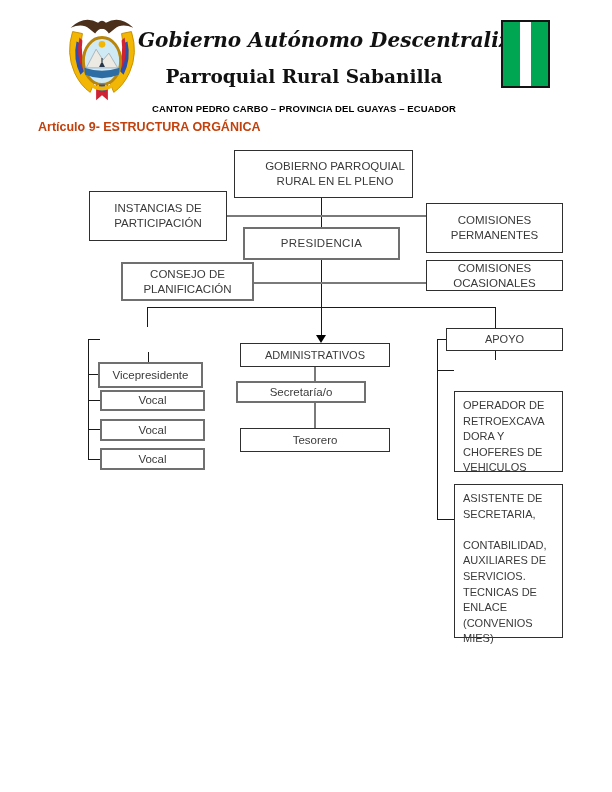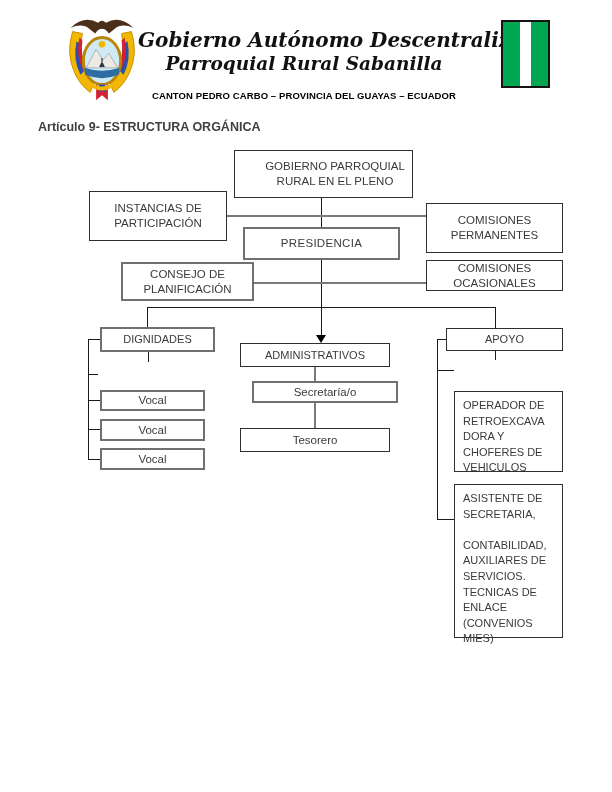--- a/index.html
+++ b/index.html
@@ -7,28 +7,28 @@
     width:612px;height:792px;background:#ffffff;
     font-family:"Liberation Sans","DejaVu Sans",sans-serif;
     position:relative;overflow:hidden;
   }
   .page{position:absolute;inset:0;}
 
   
   .arms{position:absolute;left:62px;top:12px;width:80px;height:98px;}
   .titleblock{position:absolute;left:138px;top:28px;width:332px;text-align:center;color:#111;}
   .title1{font-family:"DejaVu Serif","Liberation Serif",serif;font-style:italic;font-weight:600;font-size:20px;white-space:nowrap;}
-  .title2{font-family:"DejaVu Serif","Liberation Serif",serif;font-style:italic;font-weight:600;font-size:18.5px;margin-top:1px;white-space:nowrap;}
+  .title2{font-family:"DejaVu Serif","Liberation Serif",serif;font-weight:600;font-size:18.5px;margin-top:14px;white-space:nowrap;}
   .subtitle{font-size:9.5px;font-weight:bold;letter-spacing:.1px;margin-top:16px;white-space:nowrap;color:#000;}
   .flag{position:absolute;left:501px;top:20px;width:45px;height:64px;border:2px solid #141414;display:flex;}
   .flag .s1,.flag .s3{flex:3.4;}
   .flag .s2{flex:2.4;}
 
   
-  .article{position:absolute;left:38px;top:120px;font-size:12.5px;font-weight:bold;color:#404040;}
+  .article{position:absolute;left:38px;top:120px;font-size:12.5px;font-weight:bold;color:#c2410c;}
 
   
   .box{
     position:absolute;background:#fff;border:1px solid #2f2f2f;
     display:flex;align-items:center;justify-content:center;
     font-size:11px;color:#3a3a3a;text-align:center;
     white-space:pre-line;line-height:1.3;box-sizing:border-box;z-index:2;
   }
   .box.g2{border:2px solid #707070;}
   .box.lft{justify-content:flex-start;align-items:flex-start;text-align:left;padding:6px 4px 4px 8px;line-height:1.42;margin-top:31px;}
@@ -37,21 +37,21 @@
   .b-pres{left:243px;top:227px;width:157px;height:33px;font-size:11.5px;letter-spacing:.3px;}
   .b-perm{left:426px;top:203px;width:137px;height:50px;font-size:11.5px;}
   .b-cons{left:89px;top:262px;width:133px;height:39px;font-size:11.5px;margin-left:32px;}
   .b-ocas{left:426px;top:260px;width:137px;height:31px;font-size:11.5px;}
   .b-dign{left:100px;top:327px;width:115px;height:25px;}
   .b-vice{left:98px;top:362px;width:105px;height:26px;font-size:11.5px;}
   .b-voc1{left:100px;top:390px;width:105px;height:21px;font-size:11.5px;}
   .b-voc2{left:100px;top:419px;width:105px;height:22px;font-size:11.5px;}
   .b-voc3{left:100px;top:448px;width:105px;height:22px;font-size:11.5px;}
   .b-admi{left:240px;top:343px;width:150px;height:24px;}
-  .b-secr{left:252px;top:381px;width:146px;height:22px;font-size:11.5px;}
+  .b-secr{left:236px;top:381px;width:130px;height:22px;font-size:11.5px;}
   .b-teso{left:240px;top:428px;width:150px;height:24px;font-size:11.5px;}
   .b-apoy{left:446px;top:328px;width:117px;height:23px;}
   .b-oper{left:454px;top:360px;width:109px;height:81px;}
   .b-asis{left:454px;top:453px;width:109px;height:154px;}
 
   
   .l{position:absolute;background:#1a1a1a;z-index:1;}
   .lg{background:#7a7a7a;}
   .arrow{
     position:absolute;left:316px;top:335px;width:0;height:0;z-index:1;
@@ -134,21 +134,21 @@
 RURAL EN EL PLENO</div>
   <div class="box b-inst">INSTANCIAS DE
 PARTICIPACIÓN</div>
   <div class="box g2 b-pres">PRESIDENCIA</div>
   <div class="box b-perm">COMISIONES
 PERMANENTES</div>
   <div class="box g2 b-cons">CONSEJO DE
 PLANIFICACIÓN</div>
   <div class="box b-ocas">COMISIONES
 OCASIONALES</div>
-  <div class="box g2 b-dign">DIGNIDADES</div>
+  <div class="box g2 b-vice">Vicepresidente</div>
   <div class="box g2 b-voc1">Vocal</div>
   <div class="box g2 b-voc2">Vocal</div>
   <div class="box g2 b-voc3">Vocal</div>
   <div class="box b-admi">ADMINISTRATIVOS</div>
   <div class="box g2 b-secr">Secretaría/o</div>
   <div class="box b-apoy">APOYO</div>
   <div class="box b-teso">Tesorero</div>
   <div class="box lft b-oper">OPERADOR DE
 RETROEXCAVA
 DORA Y

